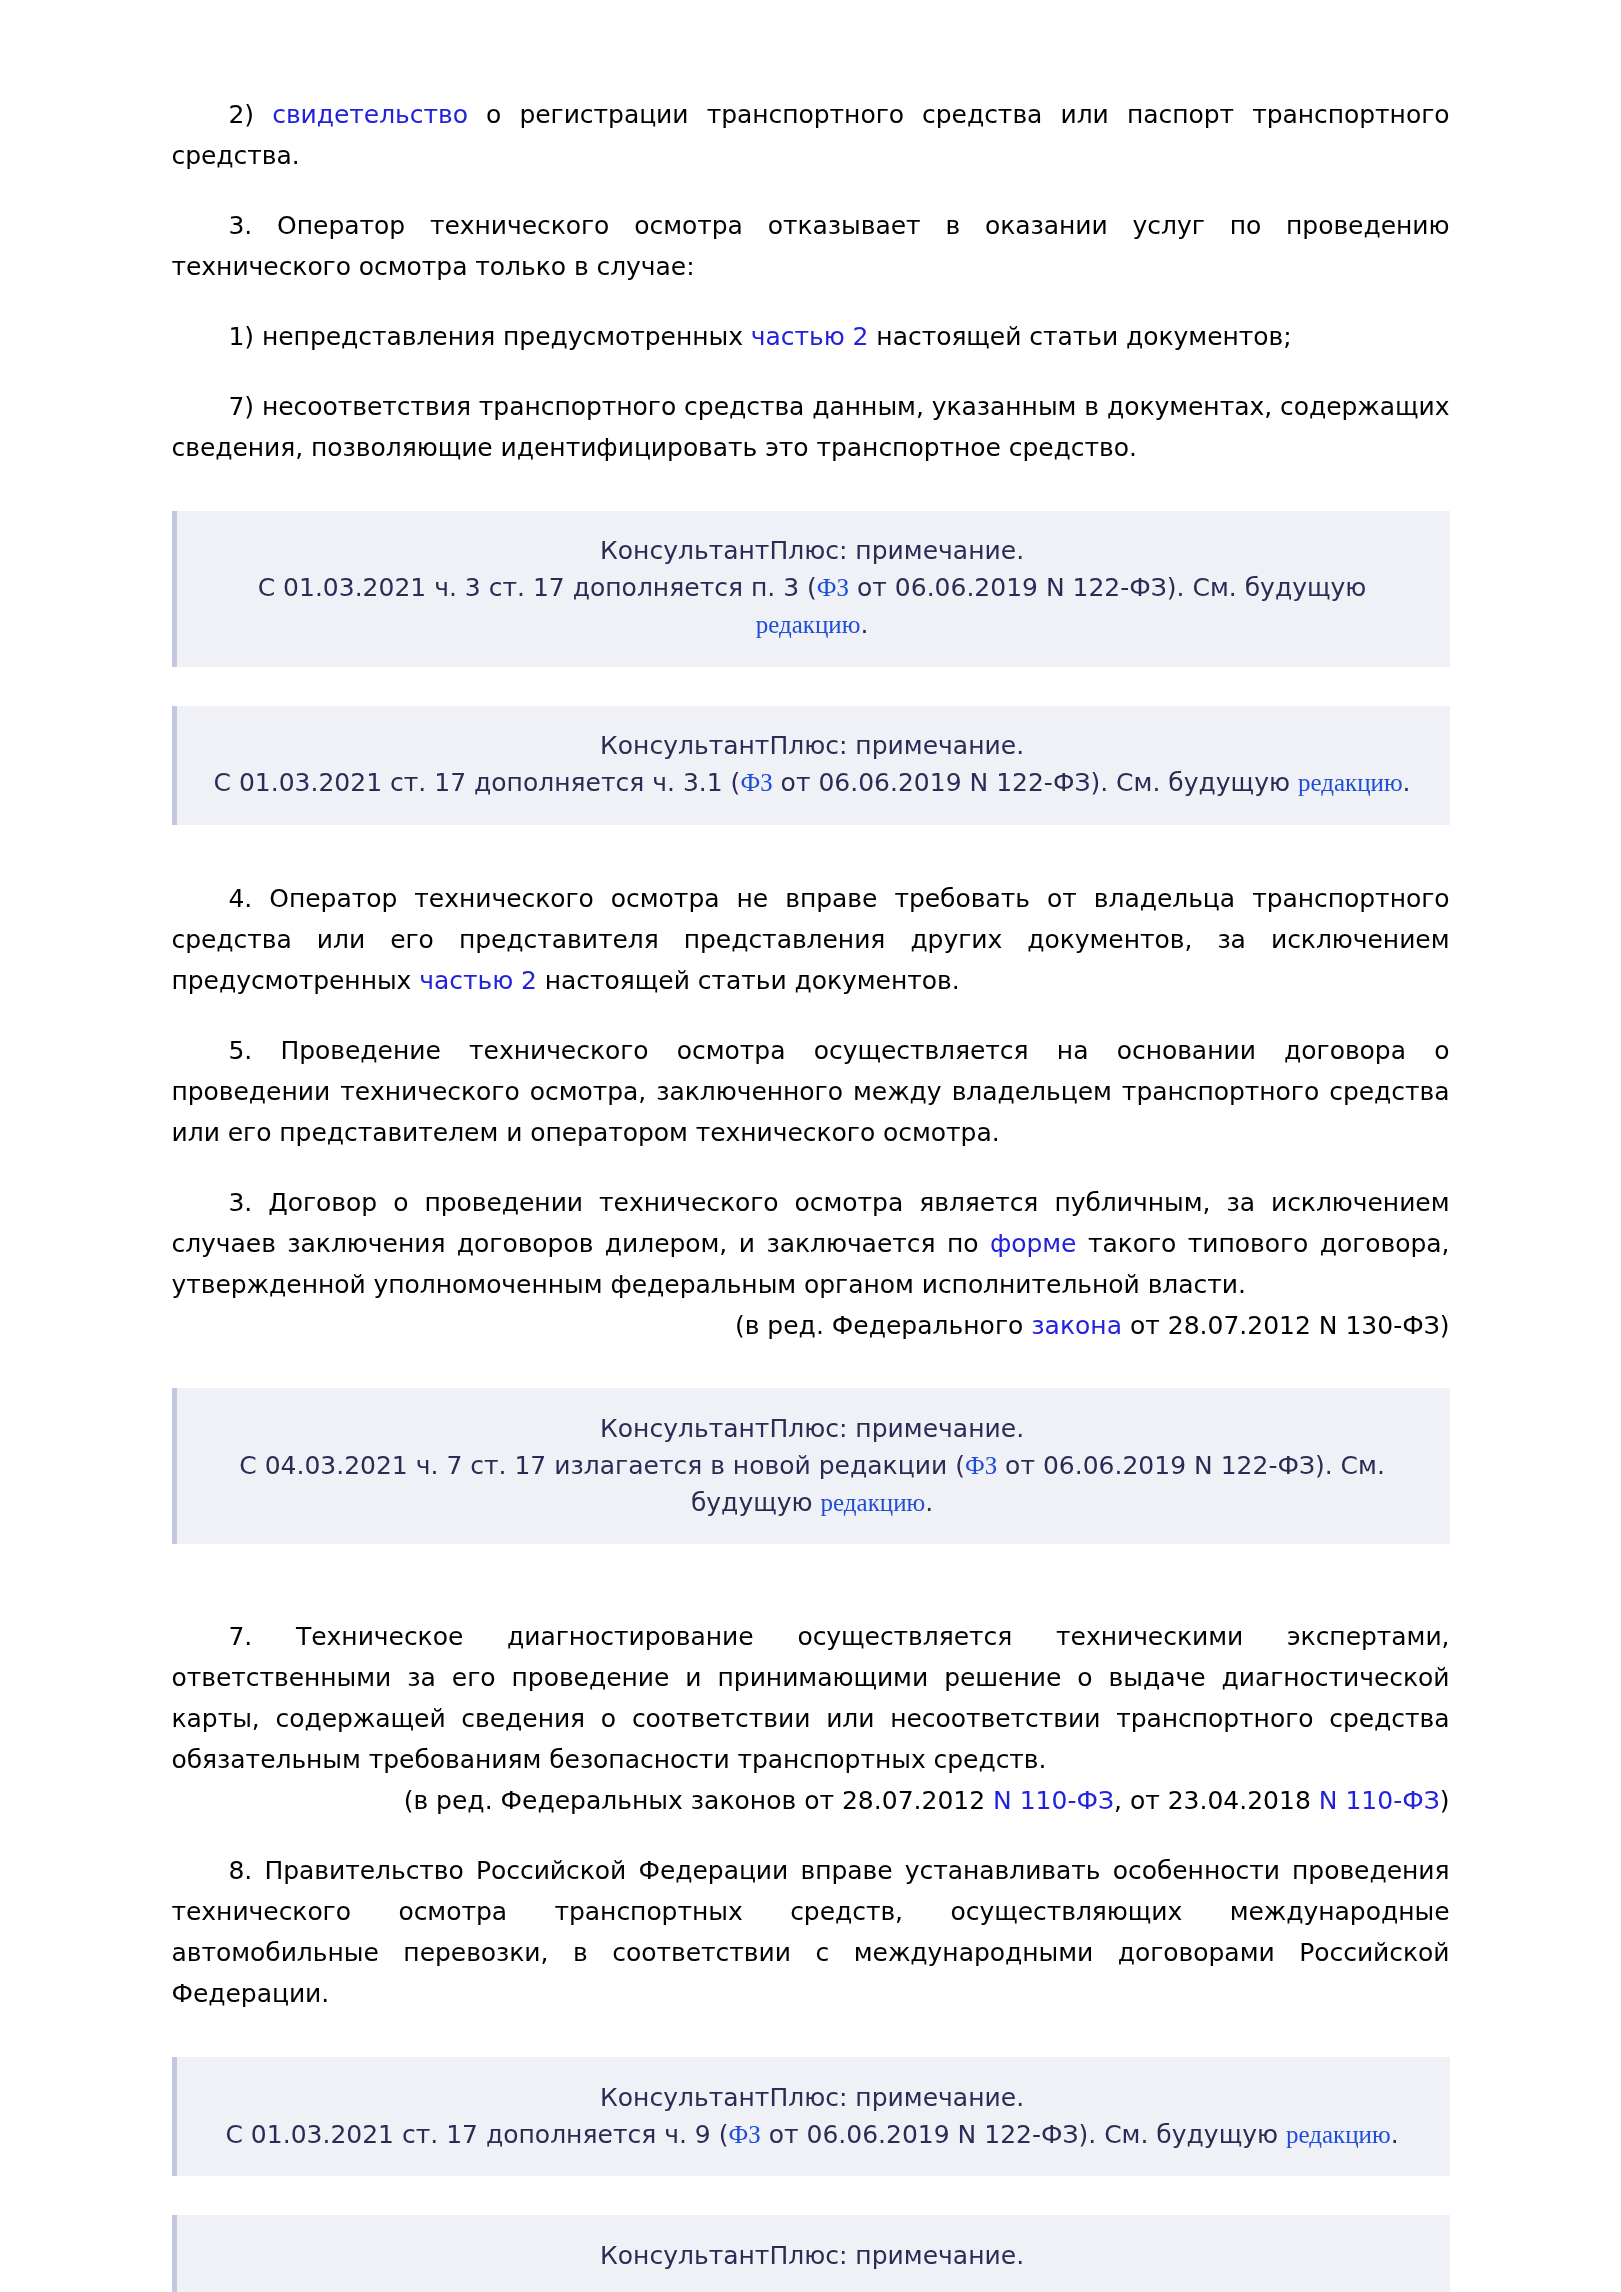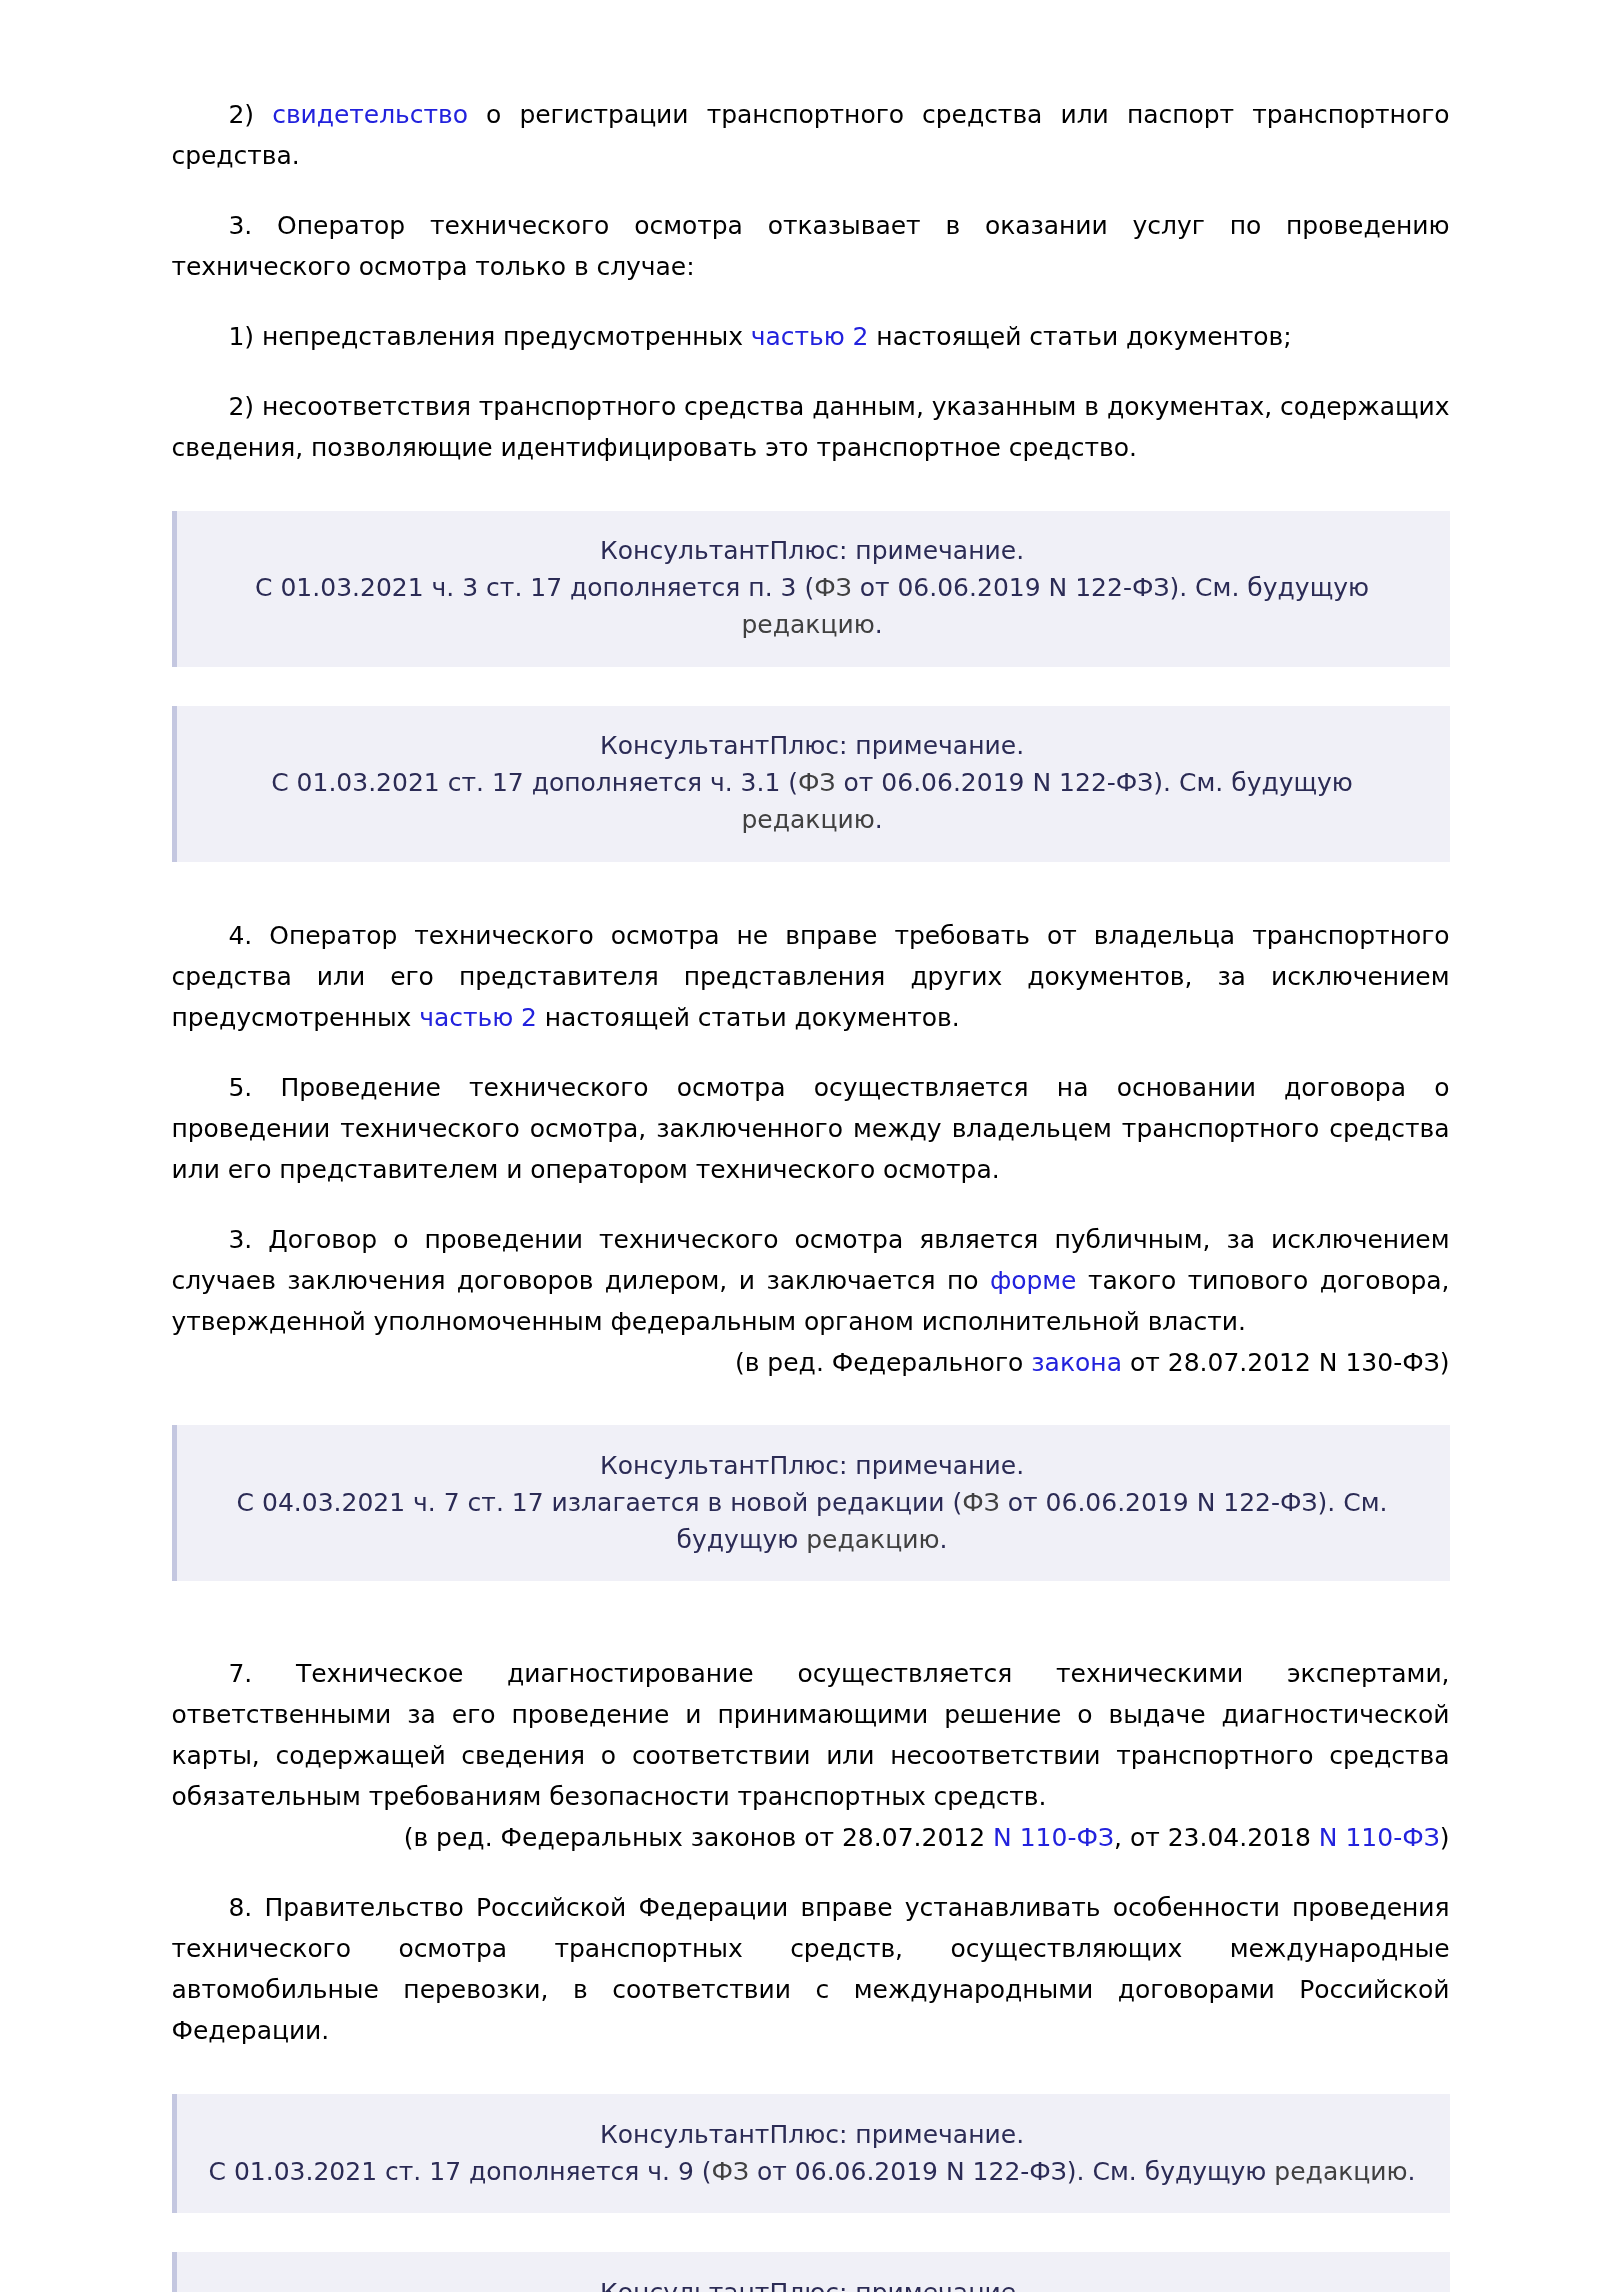--- a/index.html
+++ b/index.html
@@ -64,38 +64,39 @@
   }
   .note p {
     margin: 0;
     font-size: 25px;
     line-height: 37px;
     color: #2b2b55;
     text-align: center;
     text-indent: 0;
   }
   .note .lnk {
-    color: #404040;
+    color: #1d4ed8;
+    font-family: Liberation Serif, serif;
   }
   .gap-lg { height: 33px; }
   .gap-sm { height: 13.7px; }
 </style>
 </head>
 <body>
 
 <div class="page">
   <div class="content">
 
     <p class="para"><span>2) </span><a class="lnk" href="#">свидетельство</a><span> о регистрации транспортного средства или паспорт транспортного средства.</span></p>
 
     <p class="para">3. Оператор технического осмотра отказывает в оказании услуг по проведению технического осмотра только в случае:</p>
 
     <p class="para"><span>1) непредставления предусмотренных </span><a class="lnk" href="#">частью 2</a><span> настоящей статьи документов;</span></p>
 
-    <p class="para">2) несоответствия транспортного средства данным, указанным в документах, содержащих сведения, позволяющие идентифицировать это транспортное средство.</p>
+    <p class="para">7) несоответствия транспортного средства данным, указанным в документах, содержащих сведения, позволяющие идентифицировать это транспортное средство.</p>
 
     <div class="gap-sm"></div>
 
     <div class="note">
       <p>КонсультантПлюс: примечание.</p>
       <p><span>С 01.03.2021 ч. 3 ст. 17 дополняется п. 3 (</span><a class="lnk" href="#">ФЗ</a><span> от 06.06.2019 N 122-ФЗ). См. будущую </span><a class="lnk" href="#">редакцию</a><span>.</span></p>
     </div>
 
     <div class="note">
       <p>КонсультантПлюс: примечание.</p>

